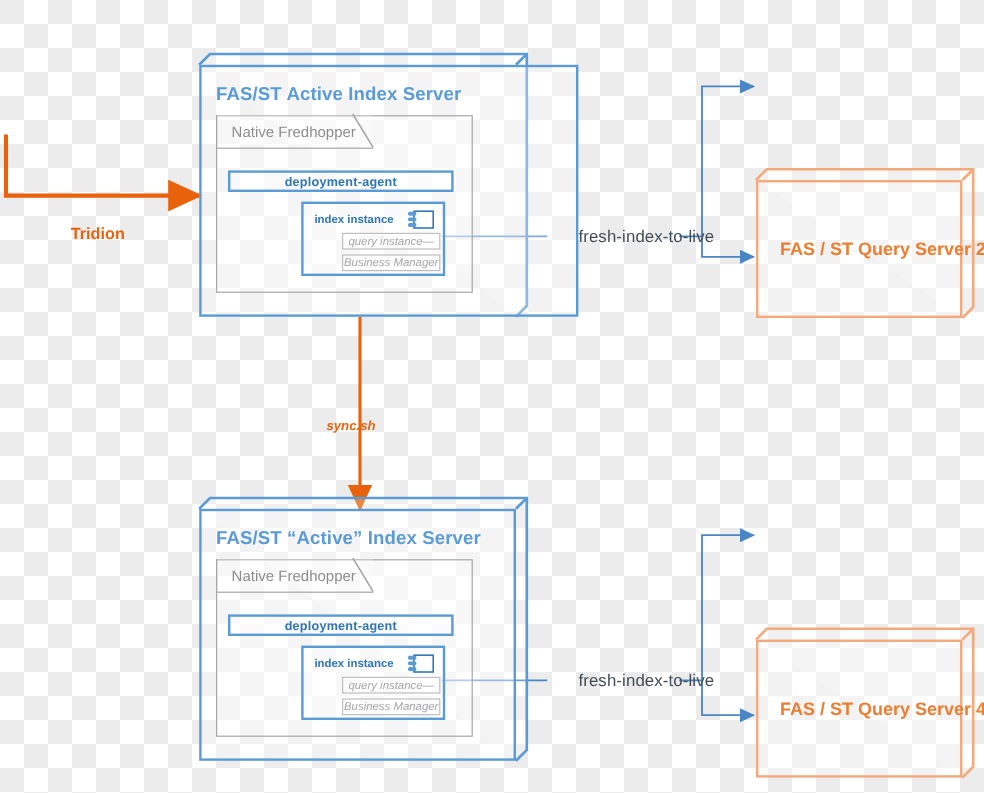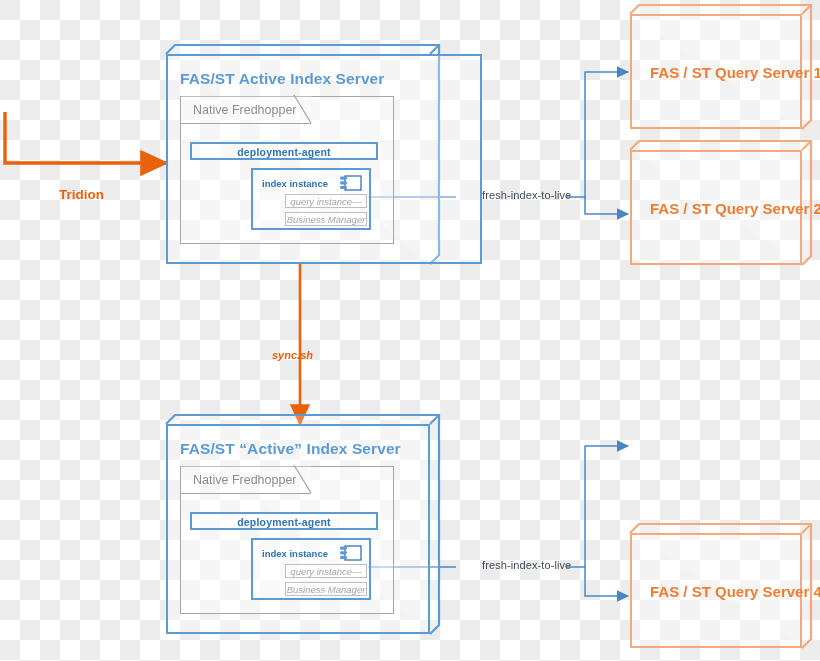--- a/index.html
+++ b/index.html
@@ -73,21 +73,21 @@
   .subbox{
     position:absolute;box-sizing:border-box;
     border:1.1px solid #bfbfbf;background:rgba(255,255,255,0.45);
     display:flex;align-items:center;justify-content:center;
     font-size:9.5px;font-style:italic;color:#a6a6a6;white-space:nowrap;
   }
   .dbicon{position:absolute;}
 
   
   .edgelabel{
-    position:absolute;font-size:11px;color:#404b57;
+    position:absolute;font-size:14px;color:#404b57;
     white-space:nowrap;letter-spacing:.1px;padding-left:24px;
   }
   .orangelabel{
     position:absolute;font-size:13.5px;font-weight:bold;
     color:#e8620c;white-space:nowrap;
   }
   .synclabel{
     position:absolute;font-size:11px;font-weight:bold;font-style:italic;
     color:#e8620c;white-space:nowrap;
   }
@@ -187,28 +187,20 @@
       </svg>
       <div class="subbox" style="left:32px;top:24px;width:82px;height:14px;">
         <span>query instance—</span>
       </div>
       <div class="subbox" style="left:32px;top:42px;width:82px;height:14px;">
         <span>Business Manager</span>
       </div>
     </div>
   </div>
 
-  <div class="box3d qry" style="left:630px;top:14px;width:172px;height:115px;">
-    <svg class="extrude" width="184" height="127">
-      <path d="M0,0 L9,-9 L181,-9 L181,106 L172,115" fill="rgba(255,255,255,0.22)" stroke="#f4a97c" stroke-width="2.2" stroke-linejoin="miter"></path>
-      <path d="M172,0 L181,-9" fill="none" stroke="#f4a97c" stroke-width="2.2"></path>
-    </svg>
-    <div class="face"></div>
-    <div class="title">FAS / ST Query Server 1</div>
-  </div>
 
   <div class="box3d qry" style="left:630px;top:150px;width:172px;height:115px;">
     <svg class="extrude" width="184" height="127">
       <path d="M0,0 L9,-9 L181,-9 L181,106 L172,115" fill="rgba(255,255,255,0.22)" stroke="#f4a97c" stroke-width="2.2" stroke-linejoin="miter"></path>
       <path d="M172,0 L181,-9" fill="none" stroke="#f4a97c" stroke-width="2.2"></path>
     </svg>
     <div class="face"></div>
     <div class="title">FAS / ST Query Server 2</div>
   </div>
 

